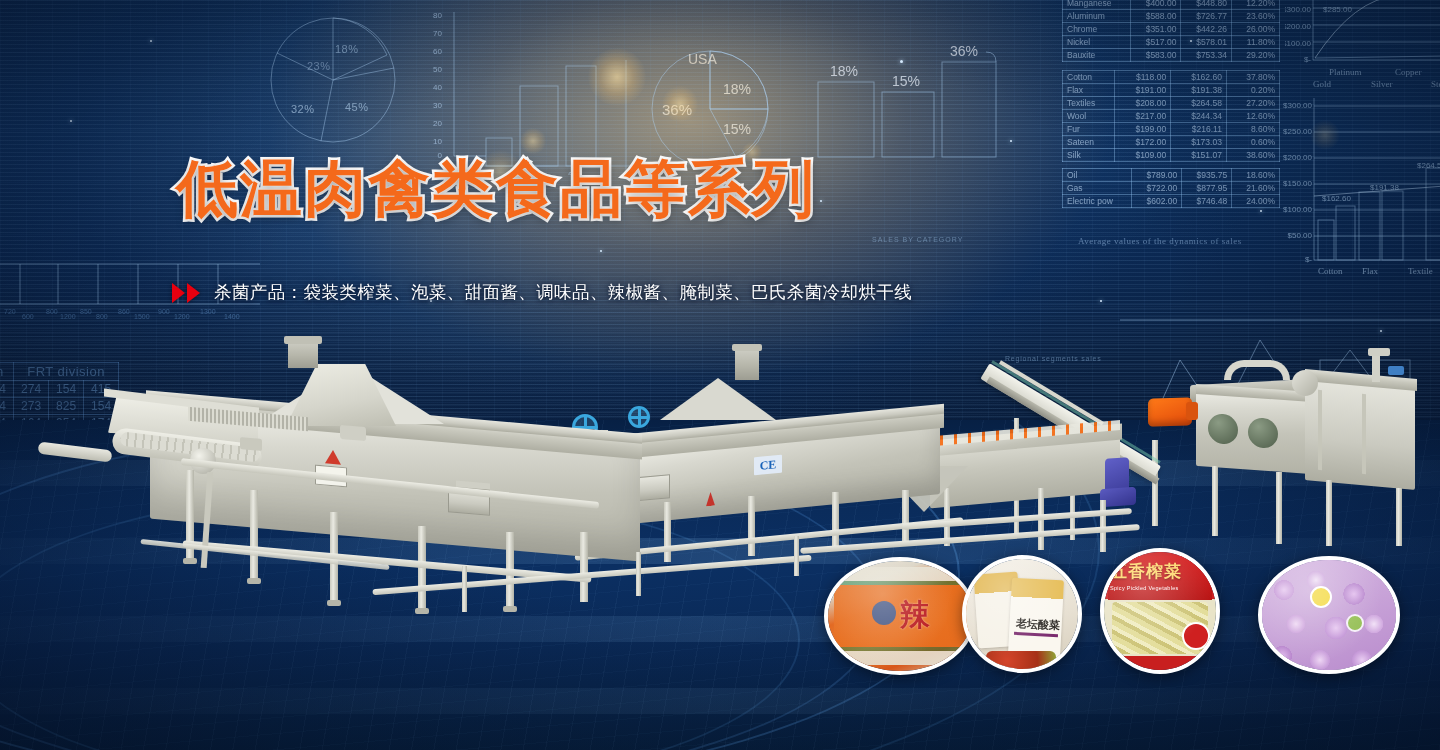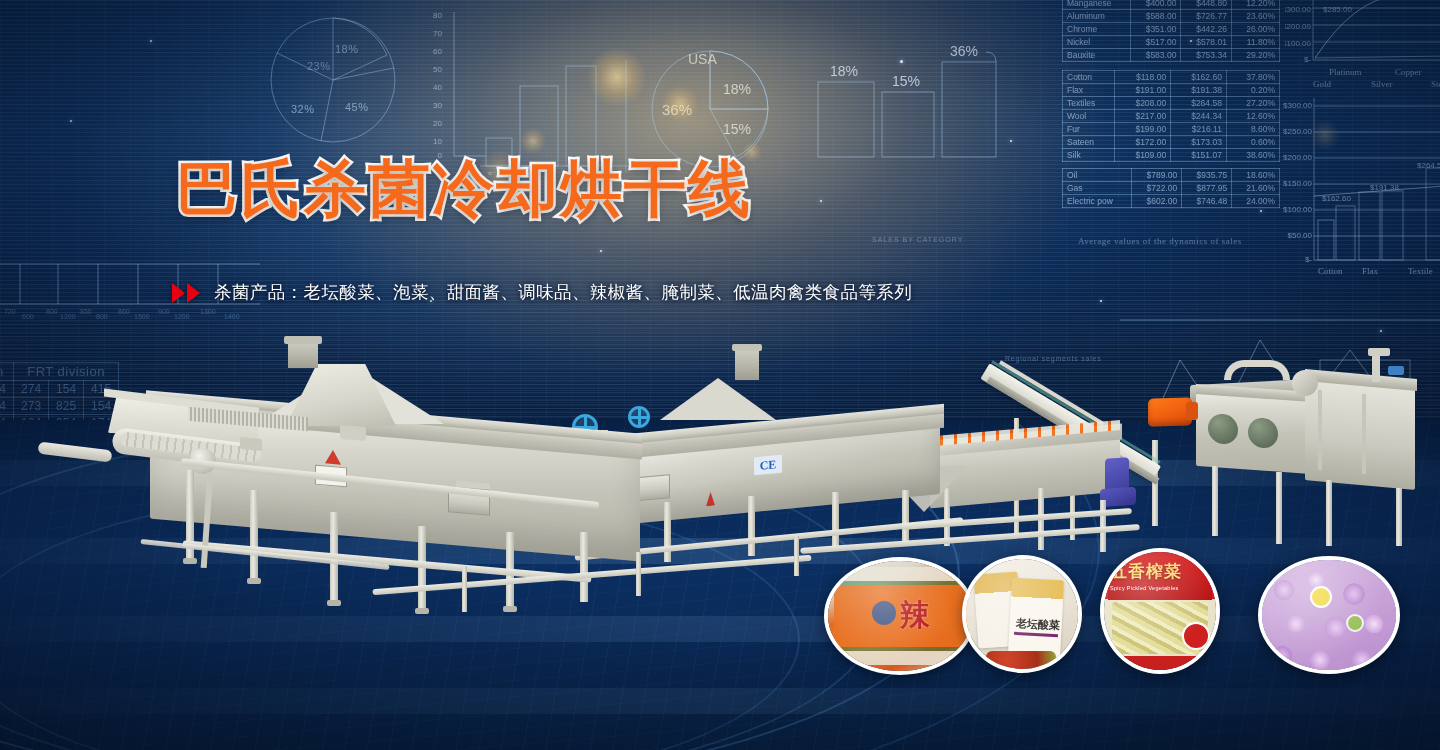--- a/index.html
+++ b/index.html
@@ -608,29 +608,29 @@
     <div class="mpart" style="left:503px;top:266px;width:14px;height:6px;background:#b5b5a9;border-radius:2px;"></div>
 
     <div class="mpart rail" style="left:140px;top:212px;width:250px;height:5px;transform:rotate(6deg);opacity:.9;"></div>
     <div class="mpart rail" style="left:372px;top:232px;width:440px;height:6px;transform:rotate(-4.5deg);"></div>
     <div class="mpart rail" style="left:800px;top:196px;width:340px;height:6px;transform:rotate(-4deg);"></div>
     <div class="mpart leg" style="left:462px;top:226px;width:5px;height:46px;"></div>
     <div class="mpart leg" style="left:636px;top:212px;width:5px;height:44px;"></div>
     <div class="mpart leg" style="left:794px;top:196px;width:5px;height:40px;"></div>
   </div>
 
-  <div class="title">巴氏杀菌冷却烘干线</div>
+  <div class="title">低温肉禽类食品等系列</div>
 
   <div class="bullets">
     <div class="brow">
       <span class="arrows">
         <i class="tri"></i>
           <i class="tri"></i>
       </span>
-      <span class="btext">杀菌产品：老坛酸菜、泡菜、甜面酱、调味品、辣椒酱、腌制菜、低温肉禽类食品等系列</span>
+      <span class="btext">杀菌产品：袋装类榨菜、泡菜、甜面酱、调味品、辣椒酱、腌制菜、巴氏杀菌冷却烘干线</span>
     </div>
   </div>
 
   <div class="prod" style="left:824px;top:557px;width:152px;height:118px;">
     <div class="inner" style="background:linear-gradient(160deg,#e9e3d6 0%,#d9d2c2 22%,#e2641a 40%,#e8873a 62%,#d8561a 80%,#cfc7b5 100%);">
       <div style="position:absolute;left:6px;top:6px;right:6px;bottom:6px;
            background:linear-gradient(180deg,rgba(230,225,210,.9) 0 14%,rgba(20,120,60,.55) 14% 18%,rgba(232,110,30,.92) 18% 82%,rgba(20,120,60,.5) 82% 86%,rgba(230,225,210,.9) 86% 100%);"></div>
       <div style="position:absolute;left:44px;top:40px;width:24px;height:24px;border-radius:50%;background:#1a4f9c;opacity:.8;"></div>
       <div style="position:absolute;left:72px;top:34px;color:#b8161b;font-size:30px;font-weight:bold;
            text-shadow:0 0 2px rgba(255,255,255,.6);">辣</div>

